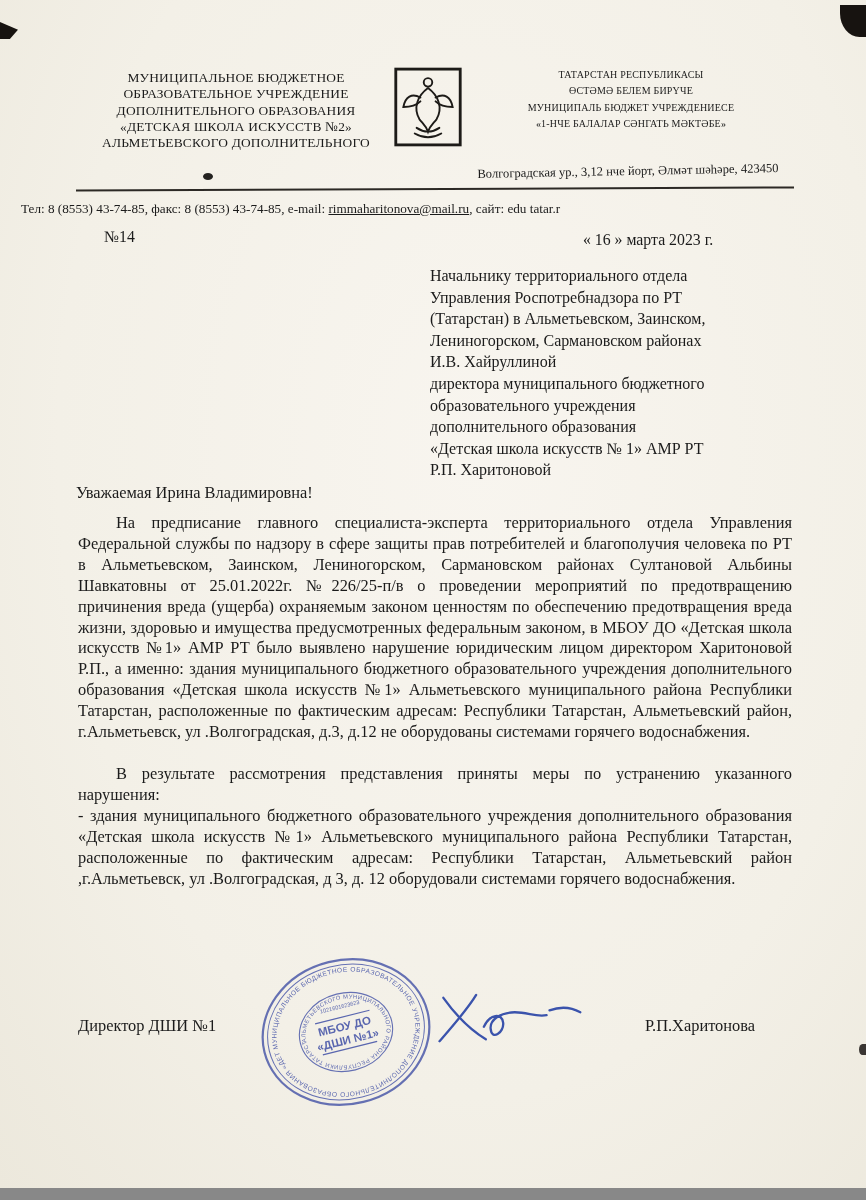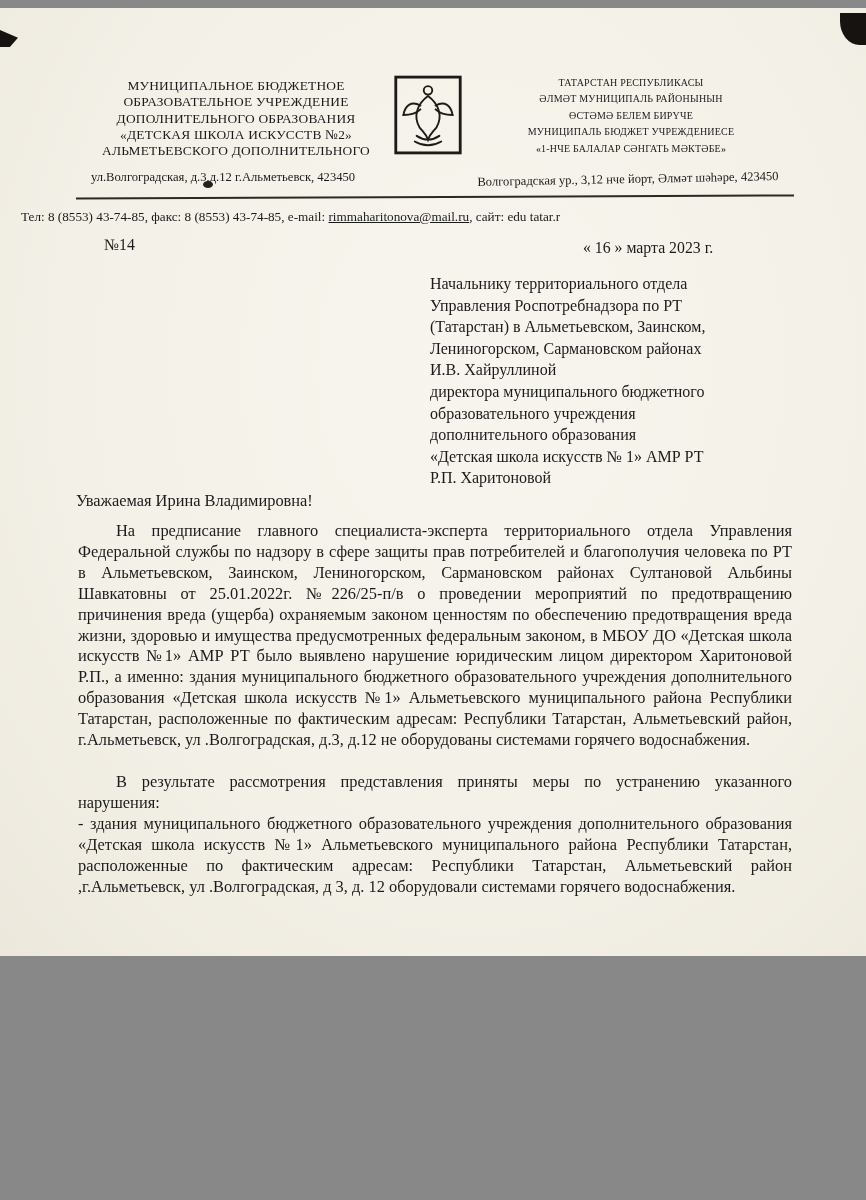--- a/index.html
+++ b/index.html
@@ -1,17 +1,17 @@
 <!DOCTYPE html>
 <html><head>
 <meta charset="utf-8">
 <style>
   html,body{margin:0;padding:0;background:#888;}
   .page{
-    position:relative;width:866px;height:948px;margin:8px auto;overflow:hidden;
+    position:relative;width:866px;height:1188px;margin:0 auto;overflow:hidden;
     background:radial-gradient(ellipse at 55% 38%, #f8f5ef 0%, #f3f0e7 62%, #ece8dc 100%);
     font-family:"Liberation Serif","DejaVu Serif",serif;color:#1b1b1b;
   }
   
   .artifact{position:absolute;background:#171310;}
   .artifact-tl{left:0;top:22px;width:18px;height:17px;clip-path:polygon(0 0,100% 45%,55% 100%,0 100%);}
   .artifact-tr{right:0;top:5px;width:26px;height:32px;border-radius:0 0 0 75%;}
   .artifact-dot{left:203px;top:173px;width:10px;height:7px;border-radius:50%;background:#242220;}
   .artifact-right{right:0;top:1044px;width:7px;height:11px;border-radius:60% 0 0 60%;background:#3a3633;}
 
@@ -57,37 +57,35 @@
   <div class="artifact artifact-dot"></div>
   <div class="artifact artifact-right"></div>
 
   <div class="hdr-left">
     <div>МУНИЦИПАЛЬНОЕ БЮДЖЕТНОЕ</div>
     <div>ОБРАЗОВАТЕЛЬНОЕ УЧРЕЖДЕНИЕ</div>
     <div>ДОПОЛНИТЕЛЬНОГО ОБРАЗОВАНИЯ</div>
     <div>«ДЕТСКАЯ ШКОЛА ИСКУССТВ №2»</div>
     <div>АЛЬМЕТЬЕВСКОГО ДОПОЛНИТЕЛЬНОГО</div>
   </div>
-  <div class="hdr-addr-left">ул.Волгоградская, д.3,д.12 г.Альметьевск, 423450</div>
 
   <svg class="emblem" viewBox="0 0 76 88">
     <rect x="4" y="4" width="68" height="80" fill="none" stroke="#1d1b18" stroke-width="3"></rect>
     <g fill="none" stroke="#1d1b18" stroke-width="2" stroke-linecap="round">
       <circle cx="38" cy="18" r="4.5"></circle>
       <path d="M38,24 C27,32 22,45 29,57 C33,62 36,64 38,70 C40,64 43,62 47,57 C54,45 49,32 38,24 Z"></path>
       <path d="M30,34 C21,29 14,33 12,44 C20,44 26,42 30,38"></path>
       <path d="M46,34 C55,29 62,33 64,44 C56,44 50,42 46,38"></path>
       <path d="M26,66 Q38,74 50,66"></path>
       <path d="M24,72 Q38,80 52,72"></path>
     </g>
   </svg>
 
   <div class="hdr-right">
     <div>ТАТАРСТАН РЕСПУБЛИКАСЫ</div>
-    <div>ӘЛМӘТ МУНИЦИПАЛЬ РАЙОНЫНЫН</div>
     <div>ӨСТӘМӘ БЕЛЕМ  БИРҮЧЕ</div>
     <div>МУНИЦИПАЛЬ БЮДЖЕТ УЧРЕЖДЕНИЕСЕ</div>
     <div>«1-НЧЕ БАЛАЛАР СӘНГАТЬ МӘКТӘБЕ»</div>
   </div>
   <div class="hdr-addr-right">Волгоградская ур., 3,12 нче йорт, Әлмәт шәһәре, 423450</div>
 
   <div class="rule"></div>
 
   <div class="contact"><span>Тел: 8 (8553) 43-74-85, факс: 8 (8553) 43-74-85, e-mail: </span><span class="email">rimmaharitonova@mail.ru</span><span>, сайт: edu tatar.r</span></div>
 

